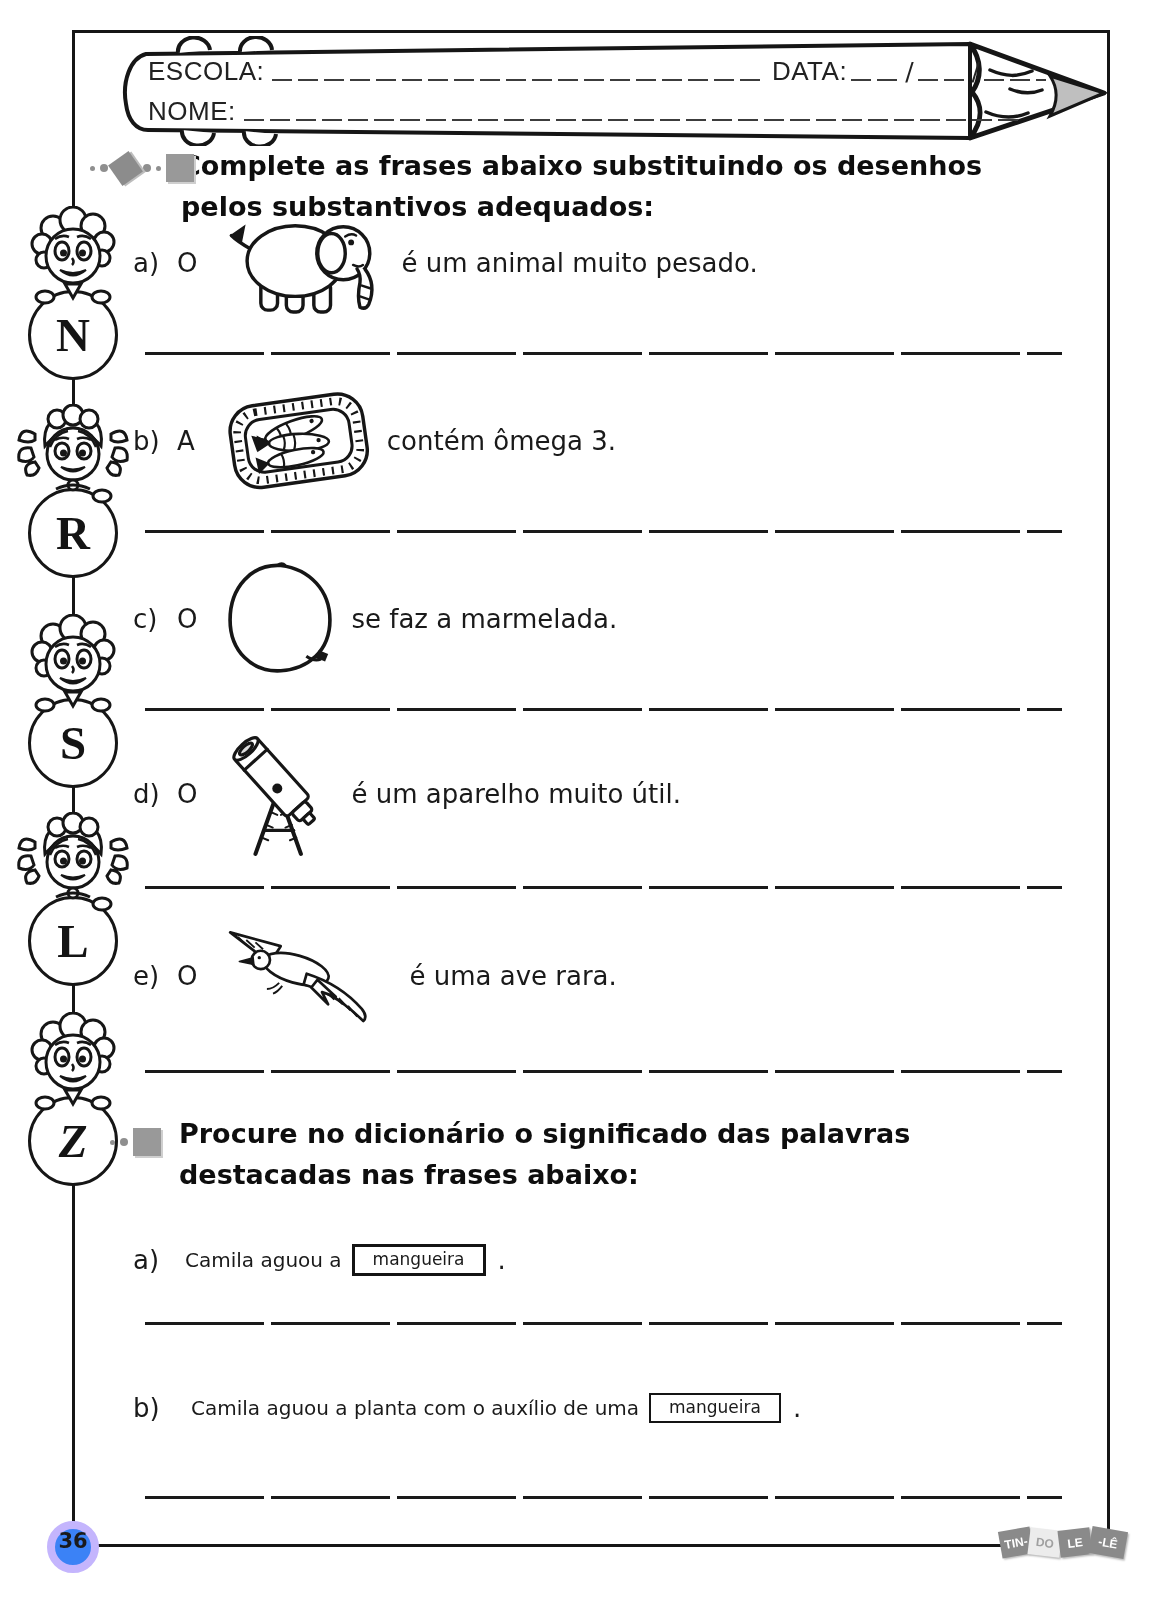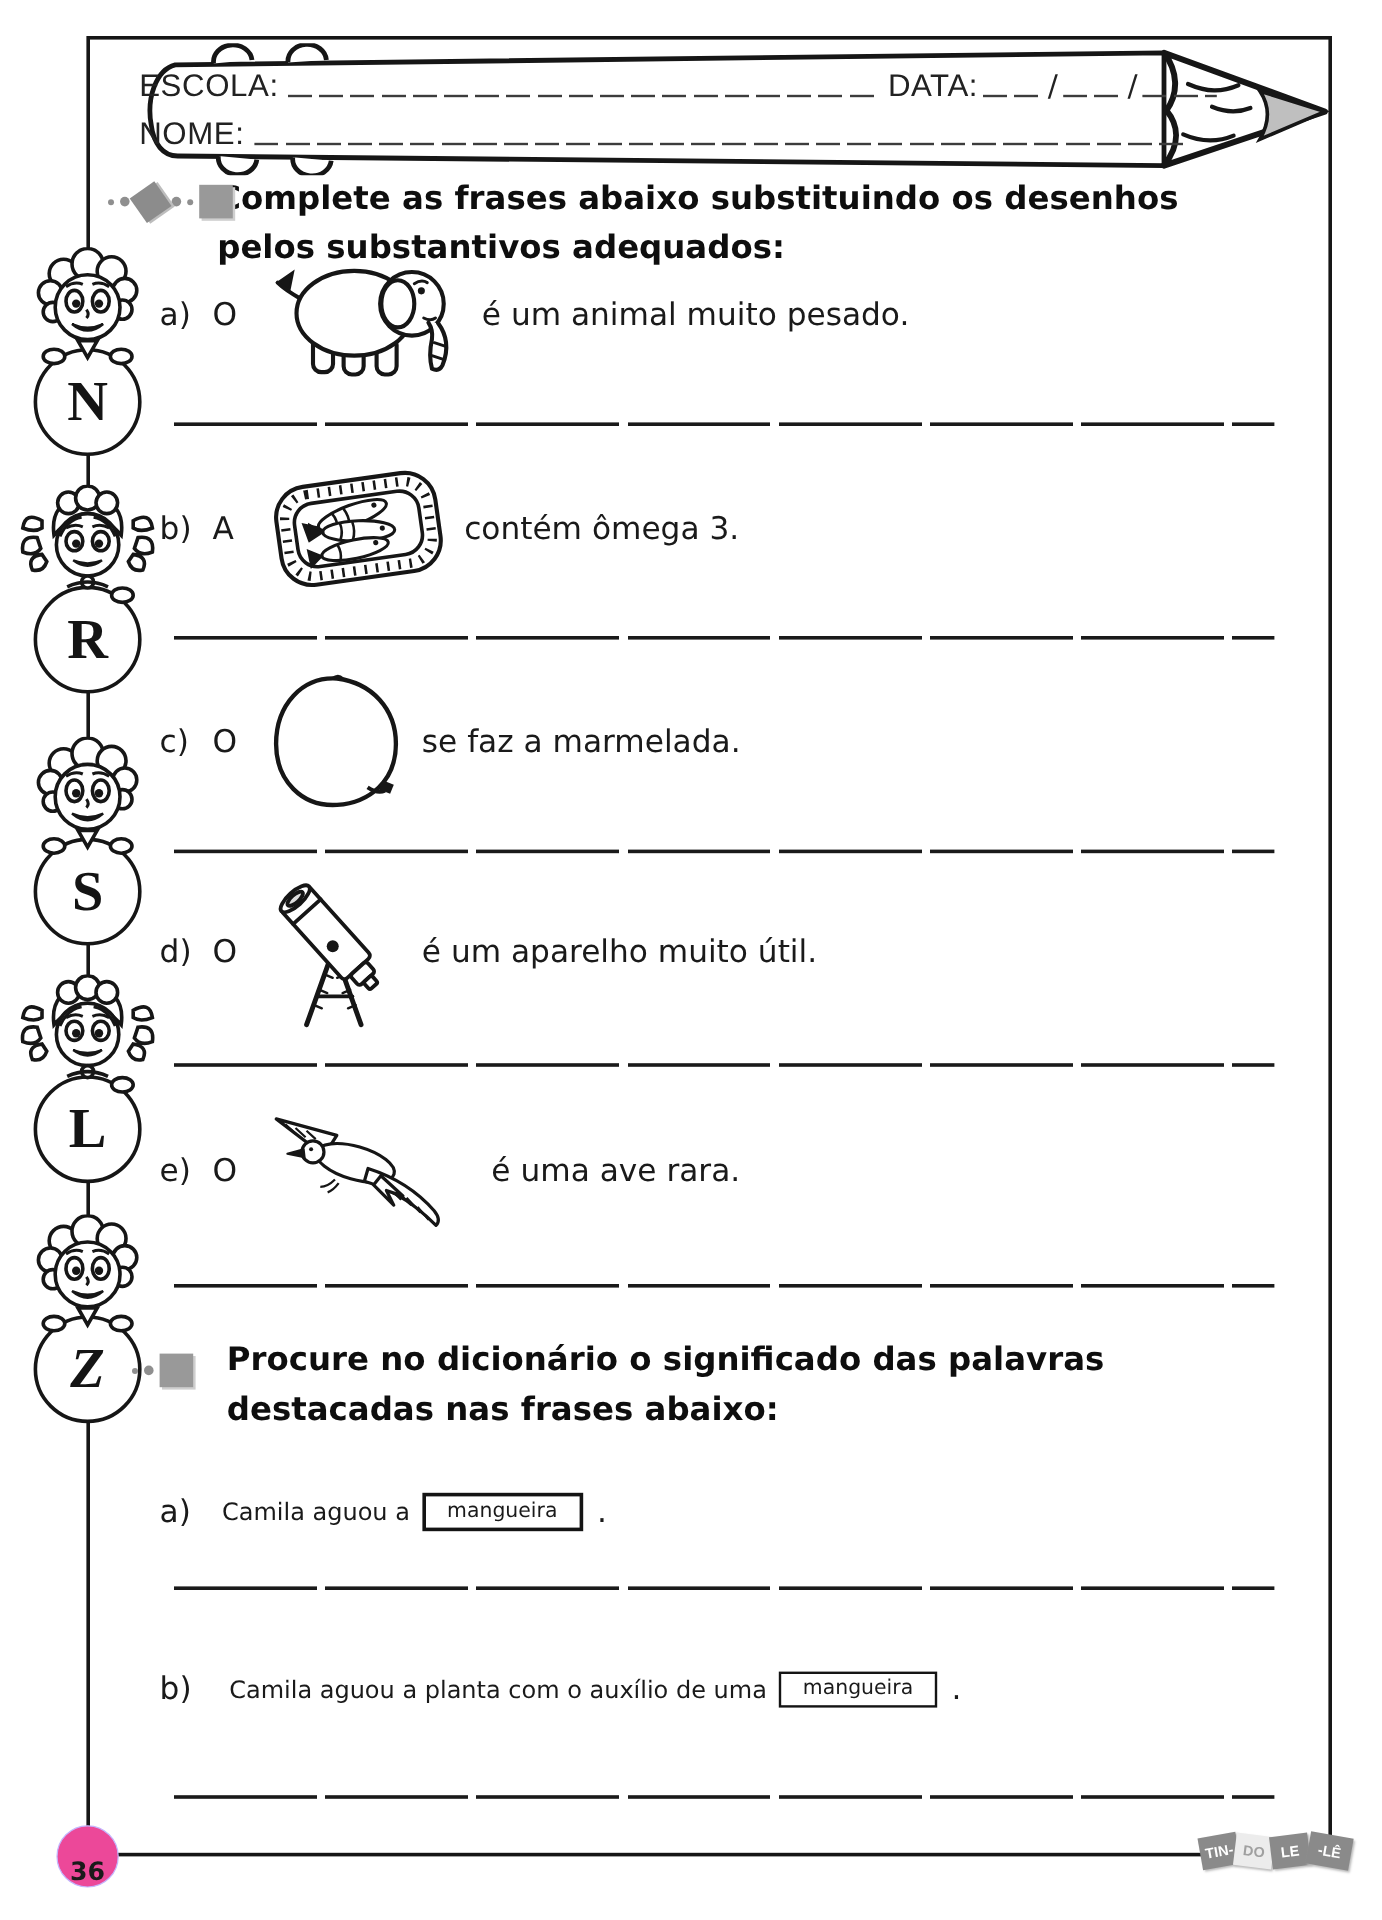--- a/index.html
+++ b/index.html
@@ -7,21 +7,21 @@
     width:1152px; height:1600px; background:#ffffff; position:relative;
     font-family:"DejaVu Sans", sans-serif; color:#1a1a1a; overflow:hidden;
   }
   
   .frame { position:absolute; box-sizing:border-box; left:72px; top:30px; width:1038px; height:1517px;
            border:3px solid #161616; z-index:1; }
 
   
   .banner { position:absolute; left:82px; top:36px; width:1036px; height:110px; z-index:4; }
   .banner svg { position:absolute; left:0; top:0; width:100%; height:100%; }
-  .hrow { position:absolute; display:flex; align-items:flex-end; }
+  .hrow { position:absolute; display:flex; align-items:flex-end;margin-left:32px; }
   .hrow1 { left:34px; top:22px; width:902px; }
   .hrow2 { left:34px; top:62px; width:878px; }
   .hlabel { font-family:"Liberation Sans", sans-serif; font-size:26px; line-height:1.05; color:#222; letter-spacing:.5px; white-space:nowrap; }
   .uline { flex:1 1 auto; height:2.5px; margin:0 8px 4px 8px;
            background:repeating-linear-gradient(90deg,#3c3c3c 0 20px, rgba(0,0,0,0) 20px 26px); }
   .uline.short { flex:0 0 auto; width:50px; margin:0 4px 4px 4px; }
   .uline.short2 { flex:0 0 auto; width:62px; margin:0 4px 4px 4px; }
   .slash { font-size:25px; line-height:1; margin-bottom:1px; color:#222; }
 
   
@@ -51,22 +51,22 @@
   
   .letter-circle { position:absolute; box-sizing:border-box; left:28px; width:90px; height:90px;
                    border:3.5px solid #161616; border-radius:50%; background:#fff;
                    display:flex; align-items:center; justify-content:center; z-index:2; }
   .letter { font-family:"Liberation Serif", serif; font-weight:bold; font-size:47px; color:#141414; line-height:1; }
   .letter.italic { font-style:italic; }
   .kid { position:absolute; left:15px; width:116px; height:100px; z-index:3; }
 
   
   .page-badge { position:absolute; box-sizing:border-box; left:47px; top:1521px; width:52px; height:52px;
-                border:1px solid #c4b5fd; border-radius:50%; background:#ec4899;
-                display:flex; align-items:flex-end; justify-content:center;
+                border:8px solid #c4b5fd; border-radius:50%; background:#3b82f6;
+                display:flex; align-items:flex-start; justify-content:center;
                 font-weight:bold; font-size:21px; z-index:5; }
   .brand { position:absolute; left:1000px; top:1529px; display:flex; z-index:5; }
   .brand span { display:flex; align-items:center; justify-content:center; width:32px; height:27px;
                 background:#8a8a8a; color:#fff; font-weight:bold; font-size:12px;
                 font-family:"Liberation Sans", sans-serif; box-shadow:1.5px 1.5px 2px #bbb; }
   .brand .b1 { transform:rotate(-10deg); }
   .brand .b2 { transform:rotate(7deg); background:#ececec; color:#a0a0a0; margin-left:-3px; }
   .brand .b3 { transform:rotate(-7deg); margin-left:-2px; }
   .brand .b4 { transform:rotate(10deg); margin-left:-1px; width:36px; }
 </style>
@@ -305,21 +305,21 @@
   </svg>
   <span class="txt">é uma ave rara.</span>
 </div>
 <div class="ans-line" style="top:1070px"></div>
 
 <span class="bullet" style="left:110px; top:1128px">
   <i class="b-dot-s"></i>
     <i class="b-dot"></i>
     <i class="b-square"></i>
 </span>
-<div class="instruction" style="left:189px; top:1114px; width:880px">Procure no dicionário o significado das palavras destacadas nas frases abaixo:</div>
+<div class="instruction" style="left:179px; top:1114px; width:880px">Procure no dicionário o significado das palavras destacadas nas frases abaixo:</div>
 
 <div class="ex-item" style="left:133px; top:1232px; height:56px">
   <span class="lbl" style="width:52px">a)</span>
   <span class="sent">Camila aguou a</span>
   <span class="hbox">mangueira</span>
   <span class="period">.</span>
 </div>
 <div class="ans-line" style="top:1322px"></div>
 
 <div class="ex-item" style="left:133px; top:1380px; height:56px">

